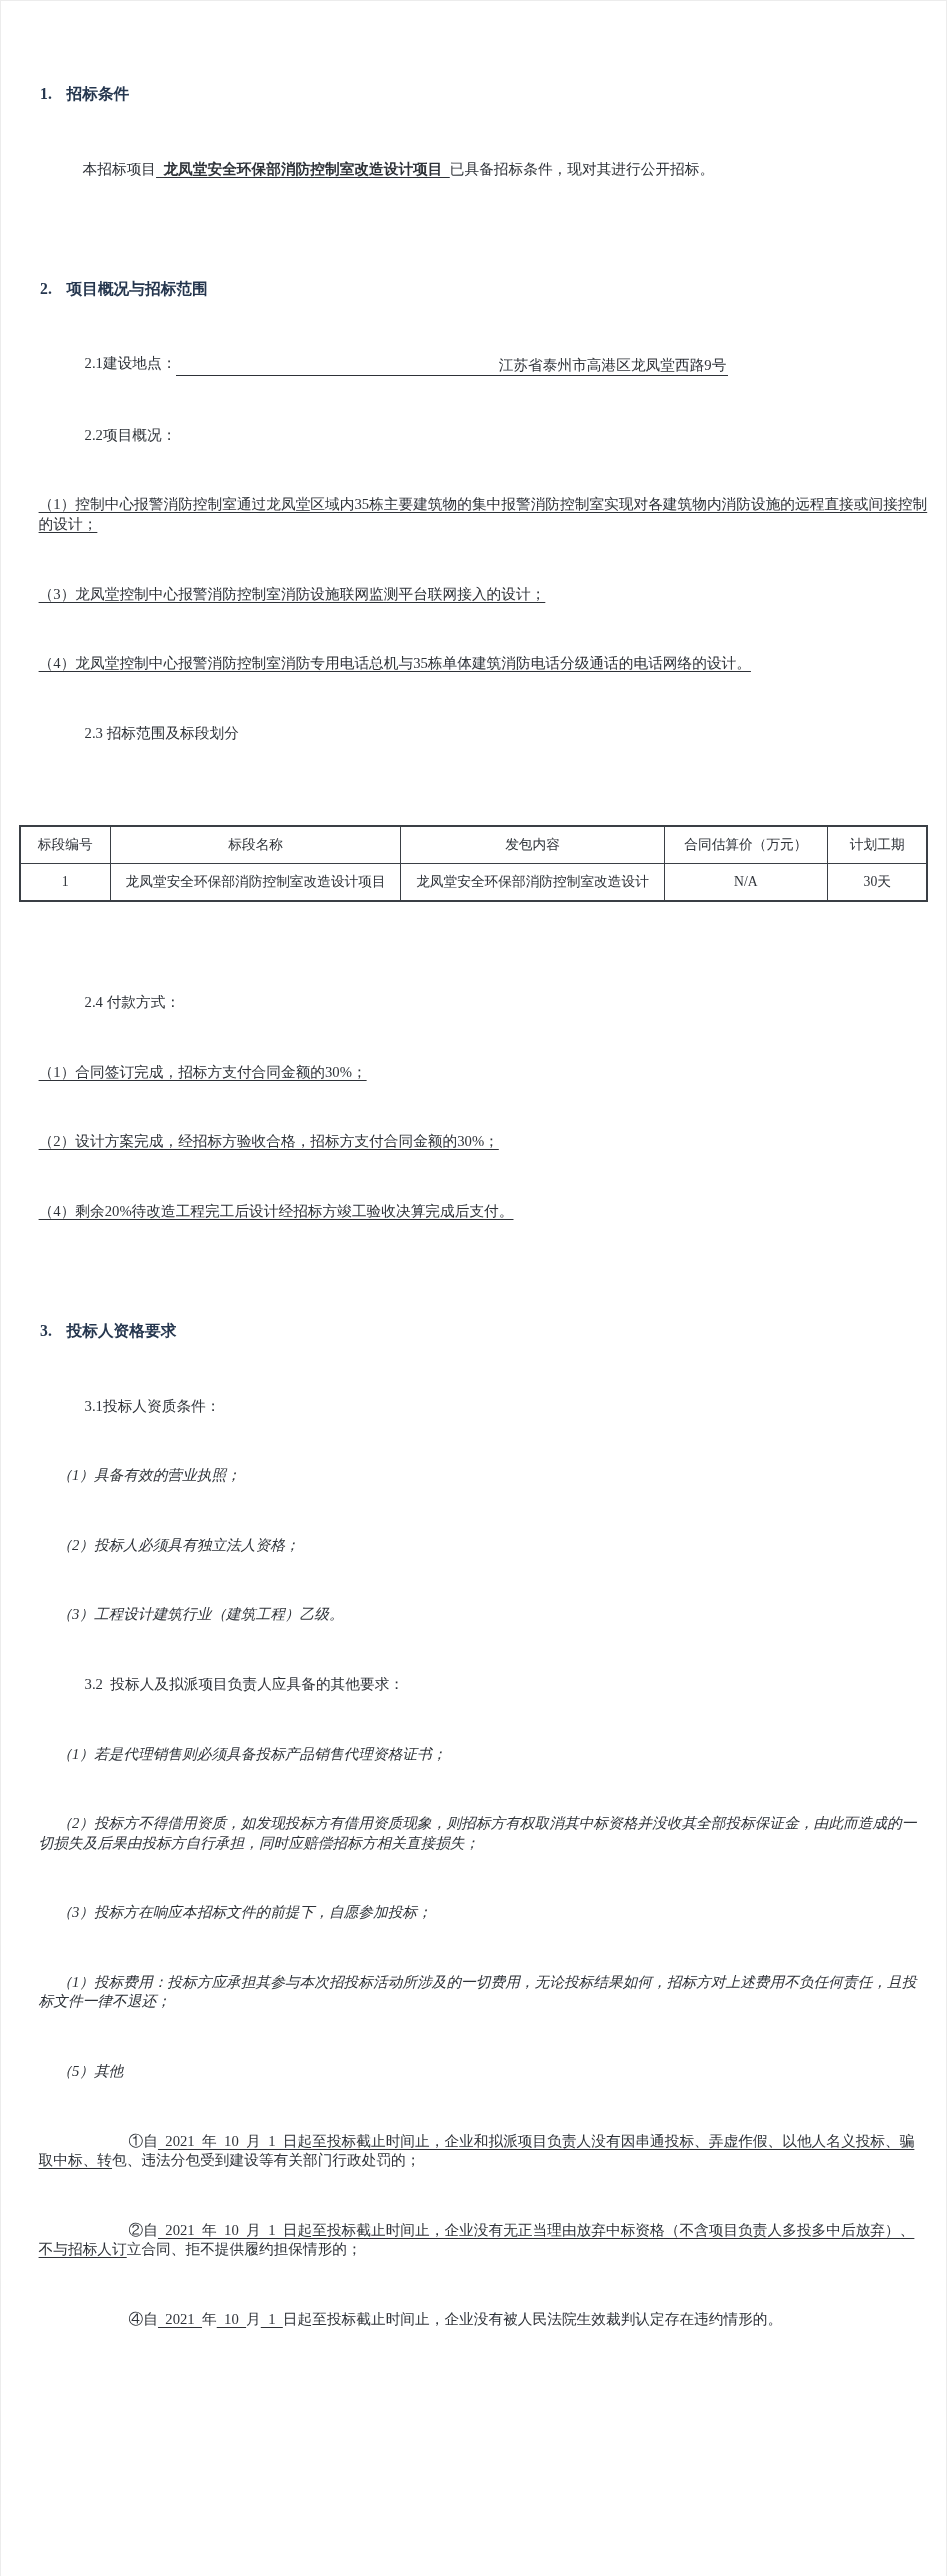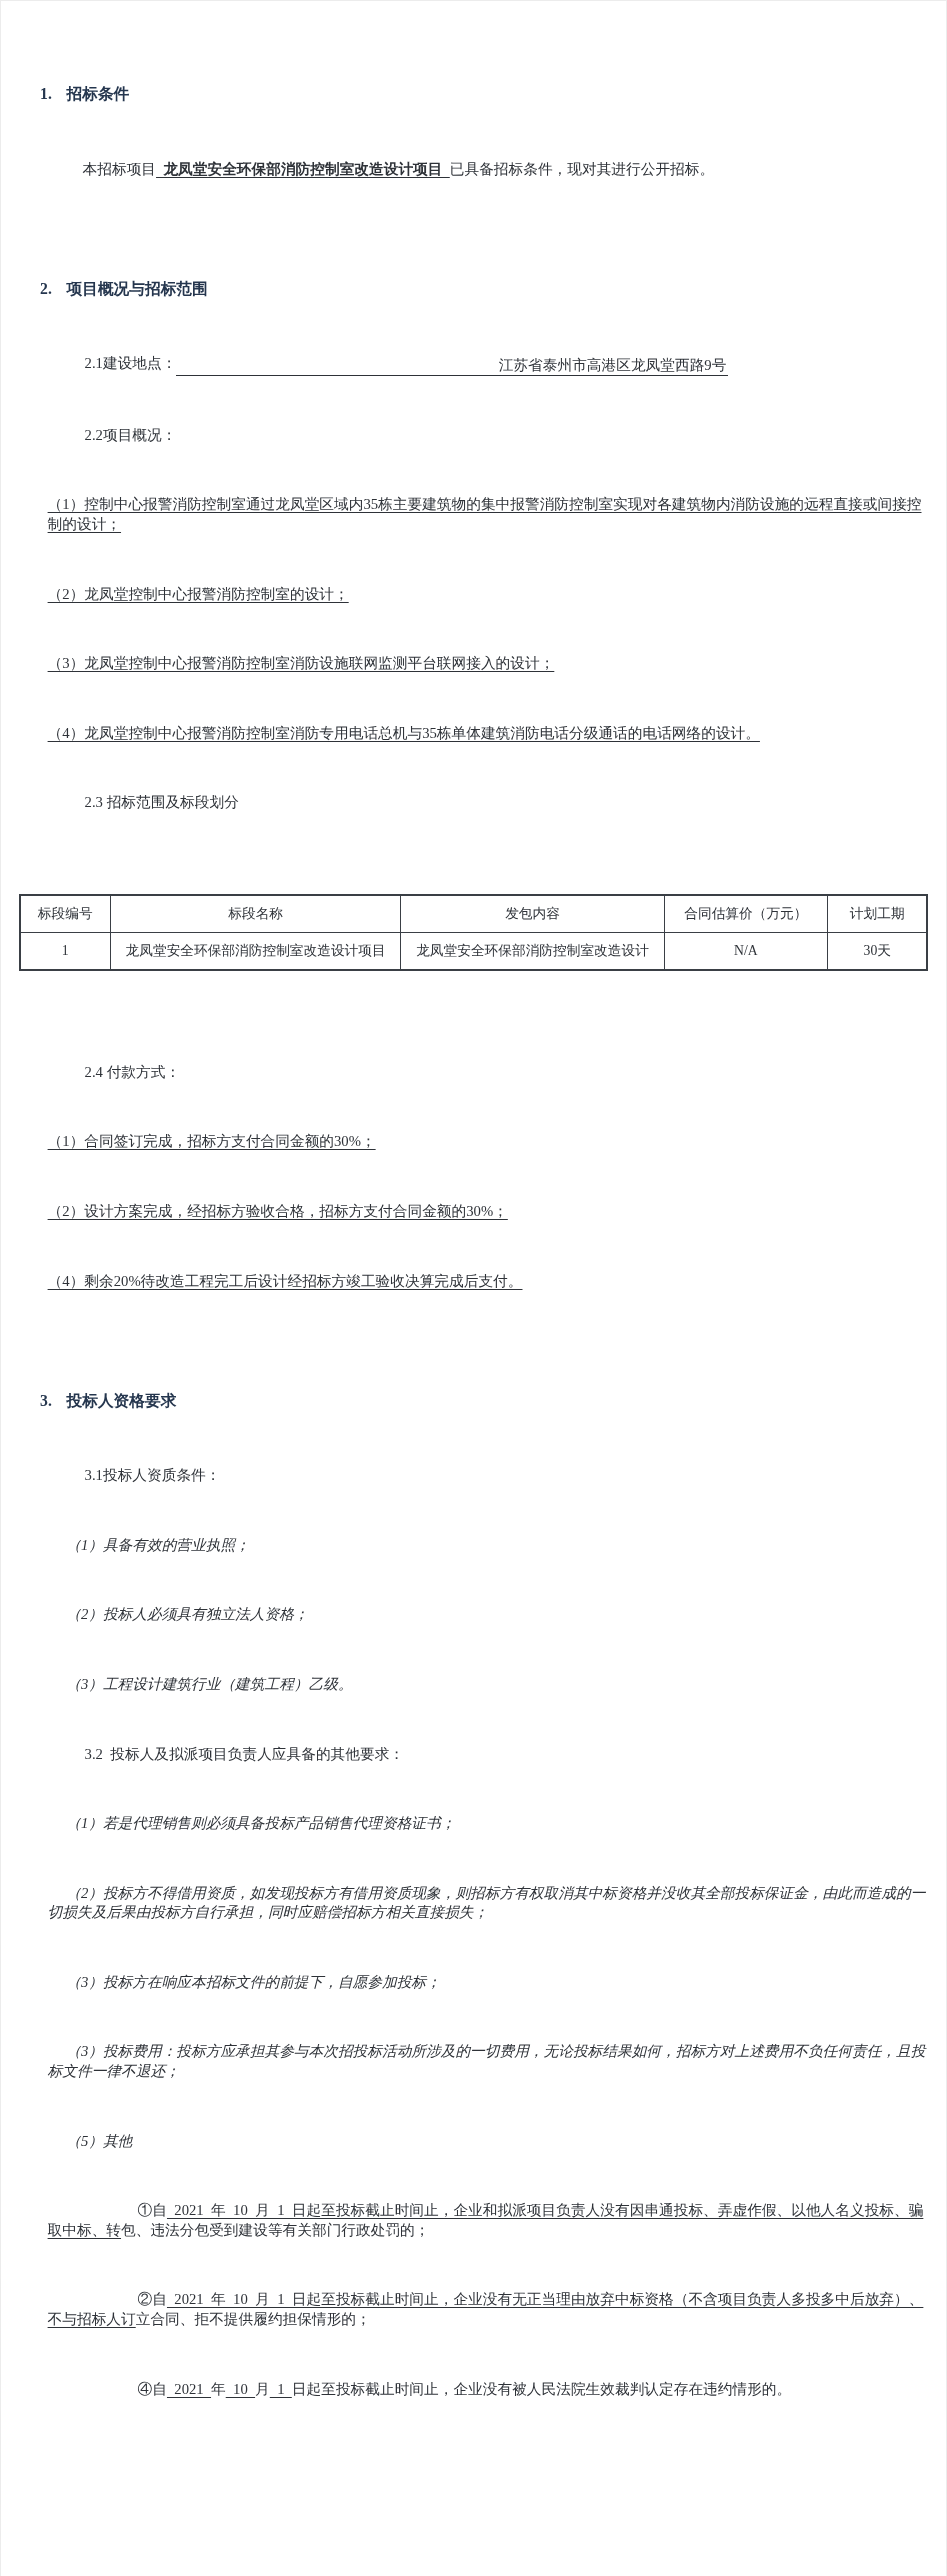--- a/index.html
+++ b/index.html
@@ -11,21 +11,21 @@
     font-family:"Liberation Serif","DejaVu Serif",serif;
     font-size:14.7px;color:#2e3238;line-height:19.6px;
     white-space:pre-wrap;
   }
   .sec{display:flex;gap:14.7px;font-weight:700;font-size:15.7px;color:#25364e;
        margin:29px 0 15.7px 21.5px;line-height:21.5px;}
   .sec:first-child{margin-top:2px;}
   p{margin:0 0 10.8px 0;}
   .ml65{margin-left:64px;}
   .ml67{margin-left:66px;}
-  .ml28{margin-left:29px;}
+  .ml28{margin-left:20px;}
   .ti19{text-indent:18.6px;font-style:italic;}
   .ti92{text-indent:90px;}
   .u{text-decoration:underline;text-underline-offset:2.9px;text-decoration-thickness:1px;}
   .bu{font-weight:700;text-decoration:underline;text-underline-offset:2.9px;}
   .blank{display:inline-block;border-bottom:1px solid #2e3238;text-align:right;
          line-height:17.6px;vertical-align:-2px;padding:0 2px;}
   .w560{width:548px;}
   table{border-collapse:collapse;width:100%;margin:11.7px 0 33px 0;border:2px solid #3a3f45;
         white-space:normal;padding-left:20px;}
   th,td{border:1px solid #3a3f45;height:32px;text-align:center;font-weight:400;
@@ -36,21 +36,20 @@
 
 <div class="page">
 
   <div class="sec"><span>1.</span><span>招标条件</span></div>
   <p class="ml65"><span>本招标项目</span><span class="bu">  龙凤堂安全环保部消防控制室改造设计项目  </span><span>已具备招标条件，现对其进行公开招标。</span></p>
 
   <div class="sec"><span>2.</span><span>项目概况与招标范围</span></div>
   <p class="ml67"><span>2.1建设地点：</span><span class="blank w560">江苏省泰州市高港区龙凤堂西路9号</span></p>
   <p class="ml67">2.2项目概况：</p>
   <p class="ml28 u">（1）控制中心报警消防控制室通过龙凤堂区域内35栋主要建筑物的集中报警消防控制室实现对各建筑物内消防设施的远程直接或间接控制的设计；</p>
-  <p class="ml28 u">（2）龙凤堂控制中心报警消防控制室的设计；</p>
   <p class="ml28 u">（3）龙凤堂控制中心报警消防控制室消防设施联网监测平台联网接入的设计；</p>
   <p class="ml28 u">（4）龙凤堂控制中心报警消防控制室消防专用电话总机与35栋单体建筑消防电话分级通话的电话网络的设计。</p>
   <p class="ml67">2.3 招标范围及标段划分</p>
 
   <table>
     <thead>
       <tr>
         <th style="width:10%">标段编号</th>
         <th style="width:32%">标段名称</th>
         <th style="width:29%">发包内容</th>
@@ -76,21 +75,21 @@
 
   <div class="sec"><span>3.</span><span>投标人资格要求</span></div>
   <p class="ml67">3.1投标人资质条件：</p>
   <p class="ml28 ti19">（1）具备有效的营业执照；</p>
   <p class="ml28 ti19">（2）投标人必须具有独立法人资格；</p>
   <p class="ml28 ti19">（3）工程设计建筑行业（建筑工程）乙级。</p>
   <p class="ml67">3.2  投标人及拟派项目负责人应具备的其他要求：</p>
   <p class="ml28 ti19">（1）若是代理销售则必须具备投标产品销售代理资格证书；</p>
   <p class="ml28 ti19">（2）投标方不得借用资质，如发现投标方有借用资质现象，则招标方有权取消其中标资格并没收其全部投标保证金，由此而造成的一切损失及后果由投标方自行承担，同时应赔偿招标方相关直接损失；</p>
   <p class="ml28 ti19">（3）投标方在响应本招标文件的前提下，自愿参加投标；</p>
-  <p class="ml28 ti19">（3）投标费用：投标方应承担其参与本次招投标活动所涉及的一切费用，无论投标结果如何，招标方对上述费用不负任何责任，且投标文件一律不退还；</p>
+  <p class="ml28 ti19">（1）投标费用：投标方应承担其参与本次招投标活动所涉及的一切费用，无论投标结果如何，招标方对上述费用不负任何责任，且投标文件一律不退还；</p>
   <p class="ml28 ti19">（5）其他</p>
   <p class="ml28 ti92"><span>①自</span><span class="u">  2021  年  10  月  1  日起至投标截止时间止，企业和拟派项目负责人没有因串通投标、弄虚作假、以他人名义投标、骗取中标、转</span><span>包、违法分包受到建设等有关部门行政处罚的；</span></p>
   <p class="ml28 ti92"><span>②自</span><span class="u">  2021  年  10  月  1  日起至投标截止时间止，企业没有无正当理由放弃中标资格（不含项目负责人多投多中后放弃）、不与招标人订</span><span>立合同、拒不提供履约担保情形的；</span></p>
   <p class="ml28 ti92"><span>④自</span><span class="u">  2021  </span><span>年</span><span class="u">  10  </span><span>月</span><span class="u">  1  </span><span>日起至投标截止时间止，企业没有被人民法院生效裁判认定存在违约情形的。</span></p>
   
   
   
   
   
   

